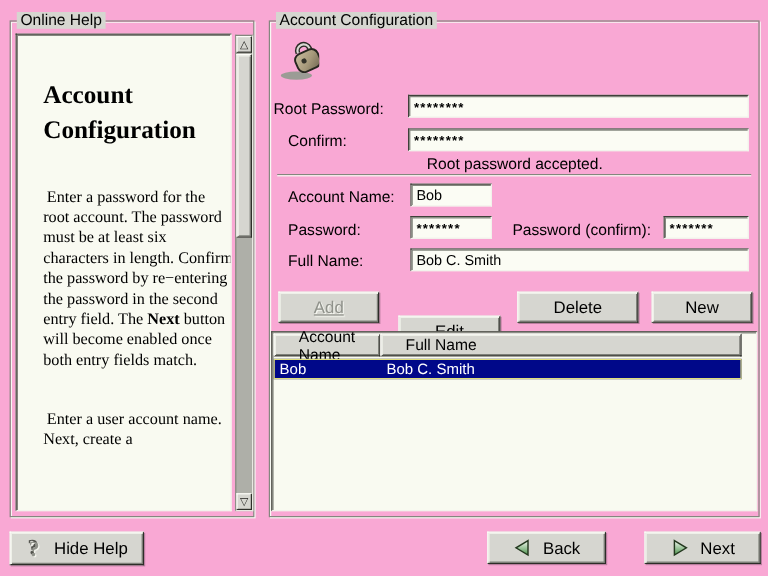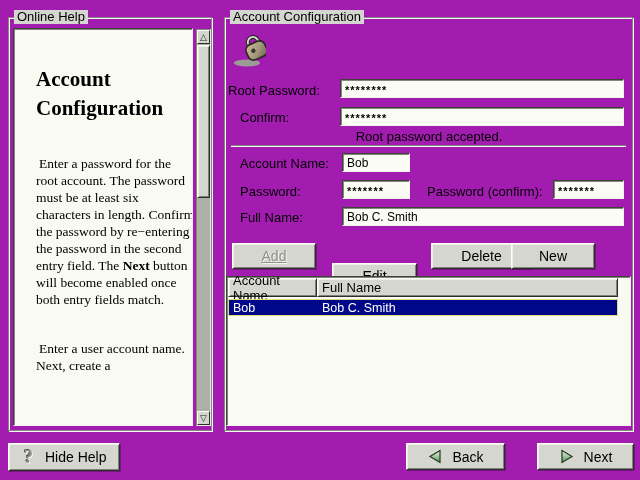--- a/index.html
+++ b/index.html
@@ -1,18 +1,18 @@
 <!DOCTYPE html>
 <html><head>
 <meta charset="utf-8">
 <style>
   * { box-sizing: border-box; margin: 0; padding: 0; }
   html,body { width:640px; height:480px; }
   body { font-family: "Liberation Sans", sans-serif; font-size: 13px; color: #000; }
-  #screen { position: relative; width: 640px; height: 480px; background: #a21caf; overflow: hidden; }
+  #screen { position: relative; width: 640px; height: 480px; background: #f9a8d4; overflow: hidden; }
 
   
   .frame { position: absolute; border: 1px solid #85877f; box-shadow: 1px 1px 0 #f8f9f3, inset 1px 1px 0 #f8f9f3; }
   .frame-label { position: absolute; background: #d6d6d0; padding: 0 3px; line-height: 14px; white-space: nowrap; z-index: 3; }
 
   
   .sunken { border: 1px solid; border-color: #3f403a #f2f3ec #f2f3ec #3f403a; box-shadow: inset 1px 1px 0 #84867e; background: #f9faf1; }
   .entry  { position: absolute; border: 1px solid; border-color: #3f403a #f2f3ec #f2f3ec #3f403a; box-shadow: inset 1px 1px 0 #84867e; background: #fbfcf4; font-family: "Liberation Sans", sans-serif; font-size: 12px; padding: 1px 4px 0 4px; width: 100%; color:#000; outline:none; }
   .stars  { font-size: 11px; font-weight: bold; letter-spacing: 1px; padding-top: 2px; }
 
@@ -35,21 +35,21 @@
   #sb-thumb { position: absolute; left: 0; top: 15px; width: 13px; height: 153px; background: #d6d6d0; border: 1px solid; border-color:#fdfdf8 #2d2e29 #2d2e29 #fdfdf8; box-shadow: inset 1px 1px 0 #eef0e8, inset -1px -1px 0 #7f817a; }
 
   
   .fld-label { position: absolute; white-space: nowrap; }
   .fld { position: absolute; }
   #separator { position: absolute; left: 231px; top: 145px; width: 395px; height: 2px; border-top: 1px solid #84867e; border-bottom: 1px solid #f8f9f3; }
   #status-msg { position: absolute; left: 224px; top: 129px; width: 410px; text-align: center; }
 
   
   #table-box { position: absolute; left: 226px; top: 276px; width: 405px; height: 150px; }
-  .hdr-btn { position: absolute; top: 1px; height: 19px; display:flex; align-items:center; padding-left: 4px;
+  .hdr-btn { position: absolute; top: 1px; height: 19px; display:flex; align-items:center; padding-left: 20px;
              background: #d6d6d0; font-size: 13px;
              border: 1px solid; border-color: #fdfdf8 #2d2e29 #2d2e29 #fdfdf8;
              box-shadow: inset 1px 1px 0 #eef0e8, inset -1px -1px 0 #7f817a; }
   #table-row-selected { position: absolute; left: 1px; top: 22px; width: 390px; height: 17px; background: #000889;
              border: 1px solid #dede7a; color: #fff; font-size: 12.5px; }
   #table-row-selected .cell { position: absolute; top: 1px; white-space: nowrap; }
 
   
   .q-icon { font-family: "Liberation Serif", serif; font-size: 18px; font-weight: bold; color: #90928a;
             text-shadow: 1px 1px 0 #f4f5ee, -1px -1px 0 #52534d; line-height: 18px; }
@@ -132,21 +132,21 @@
 
   <div class="btn disabled" style="left:232px; top:243px; width:84px; height:26px;">
       <span>Add</span>
     </div>
   <div class="btn" style="left:332px; top:243px; width:85px; height:26px;margin-top:20px;">
       <span>Edit</span>
     </div>
   <div class="btn" style="left:431px; top:243px; width:101px; height:26px;">
       <span>Delete</span>
     </div>
-  <div class="btn" style="left:511px; top:243px; width:84px; height:26px;">
+  <div class="btn" style="left:543px; top:243px; width:84px; height:26px;">
       <span>New</span>
     </div>
 
   <div id="table-box" class="sunken">
     <div class="hdr-btn" style="left:1px; width:89px;">
         <span>Account Name</span>
       </div>
     <div class="hdr-btn" style="left:90px; width:301px;">
         <span>Full Name</span>
       </div>

